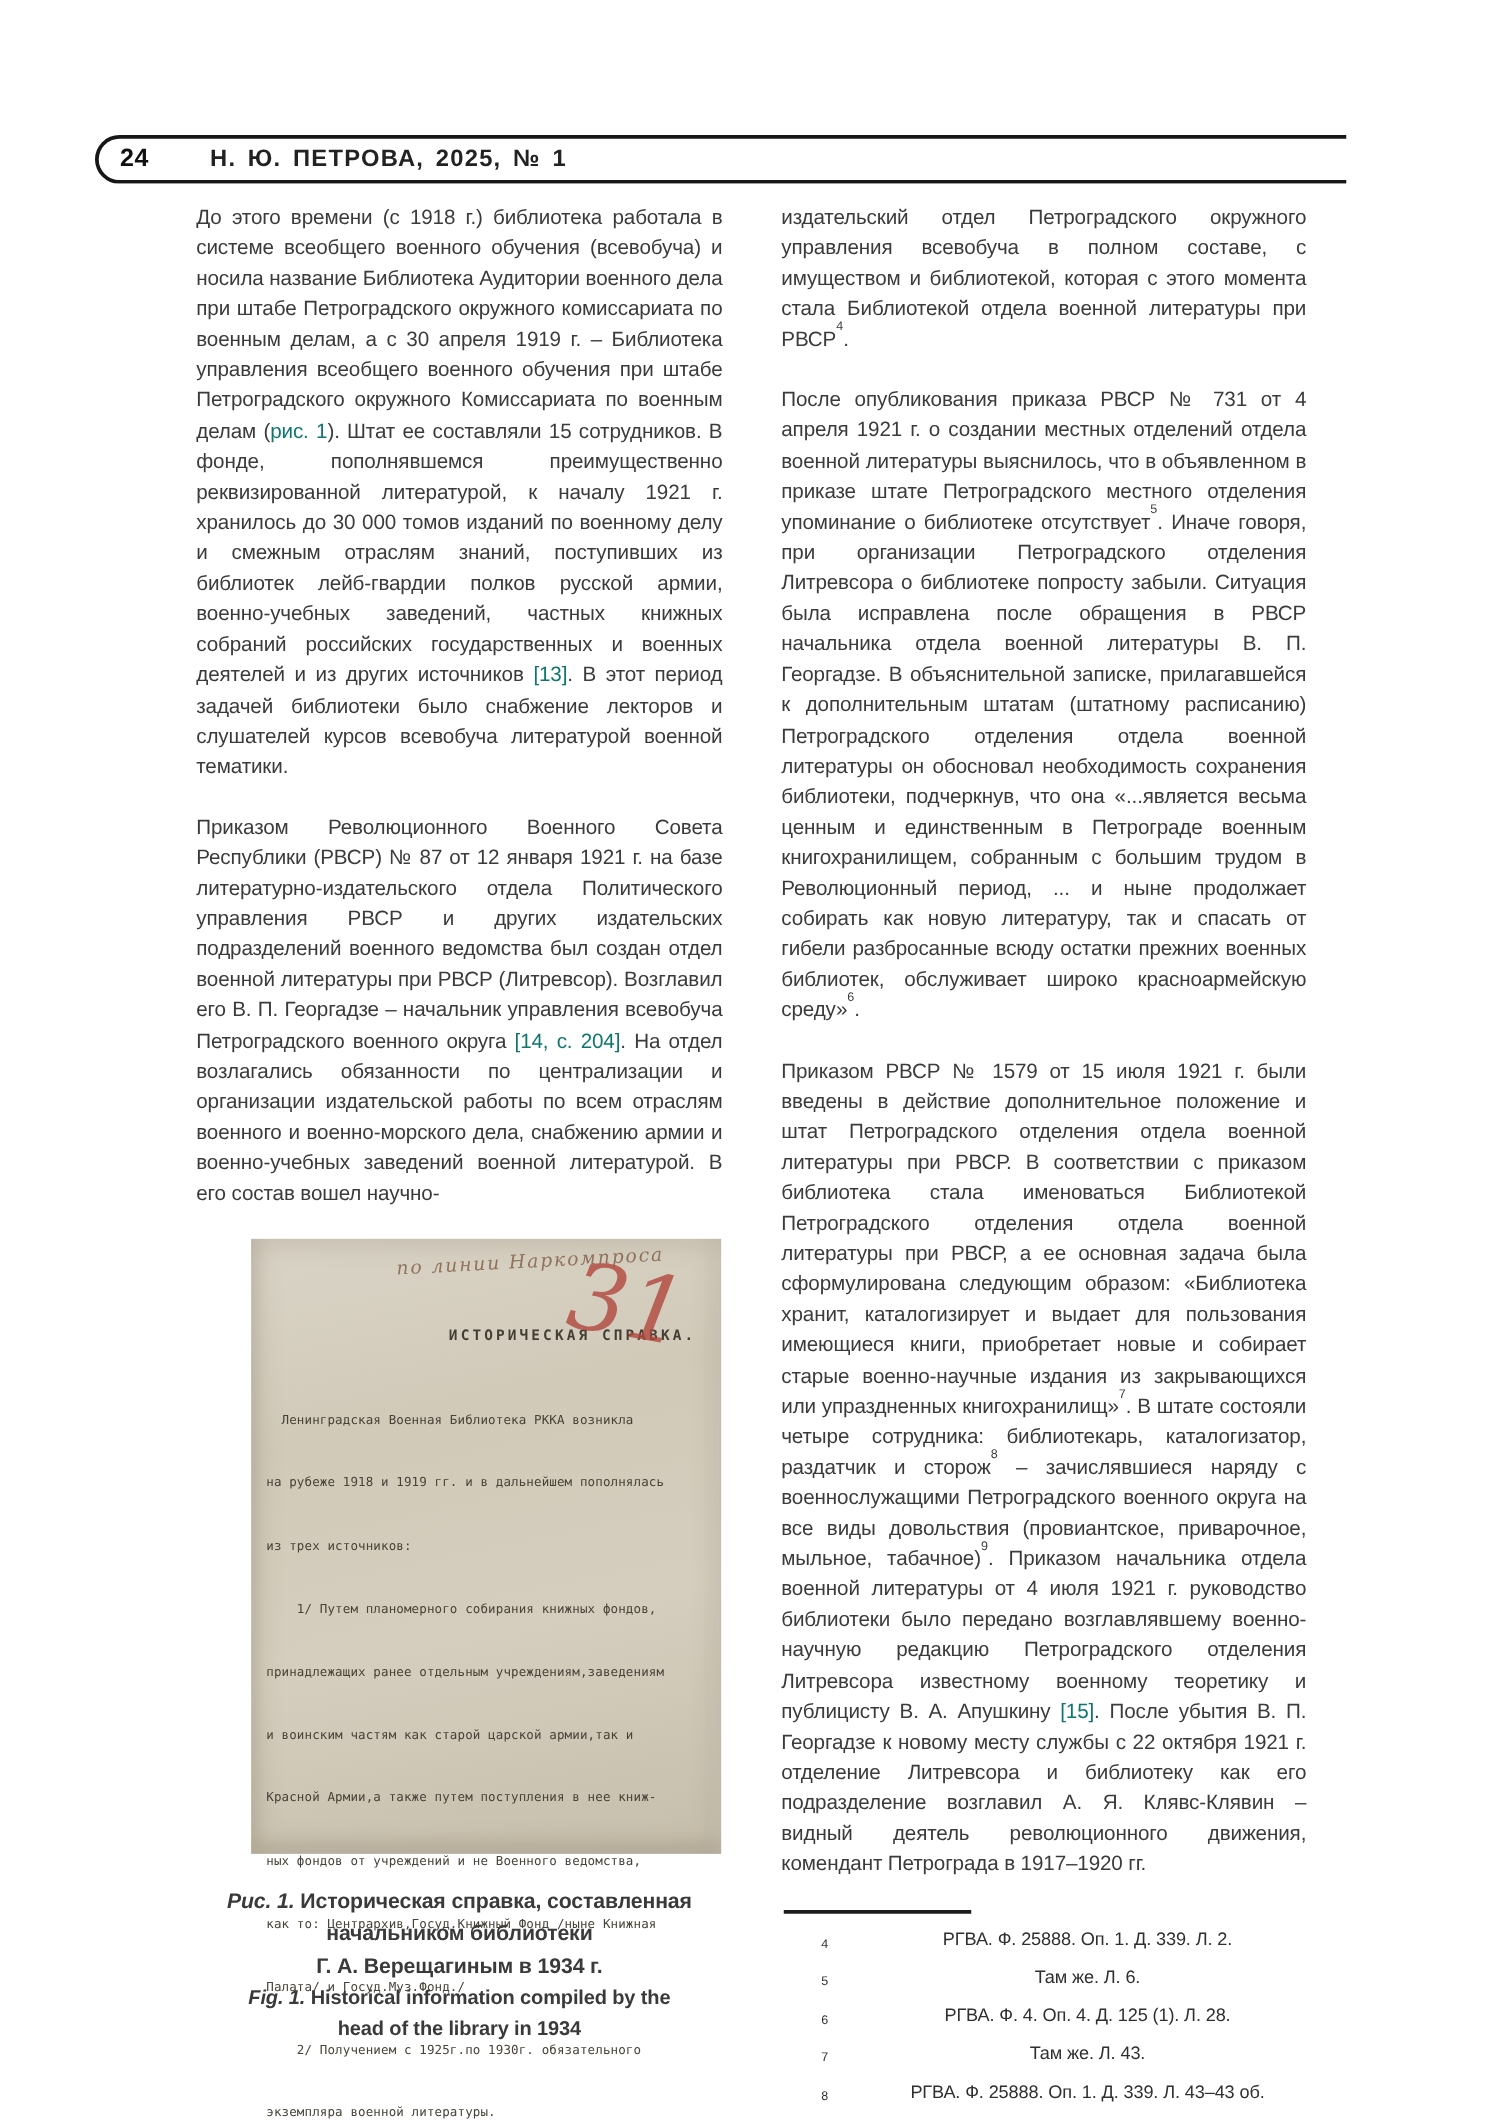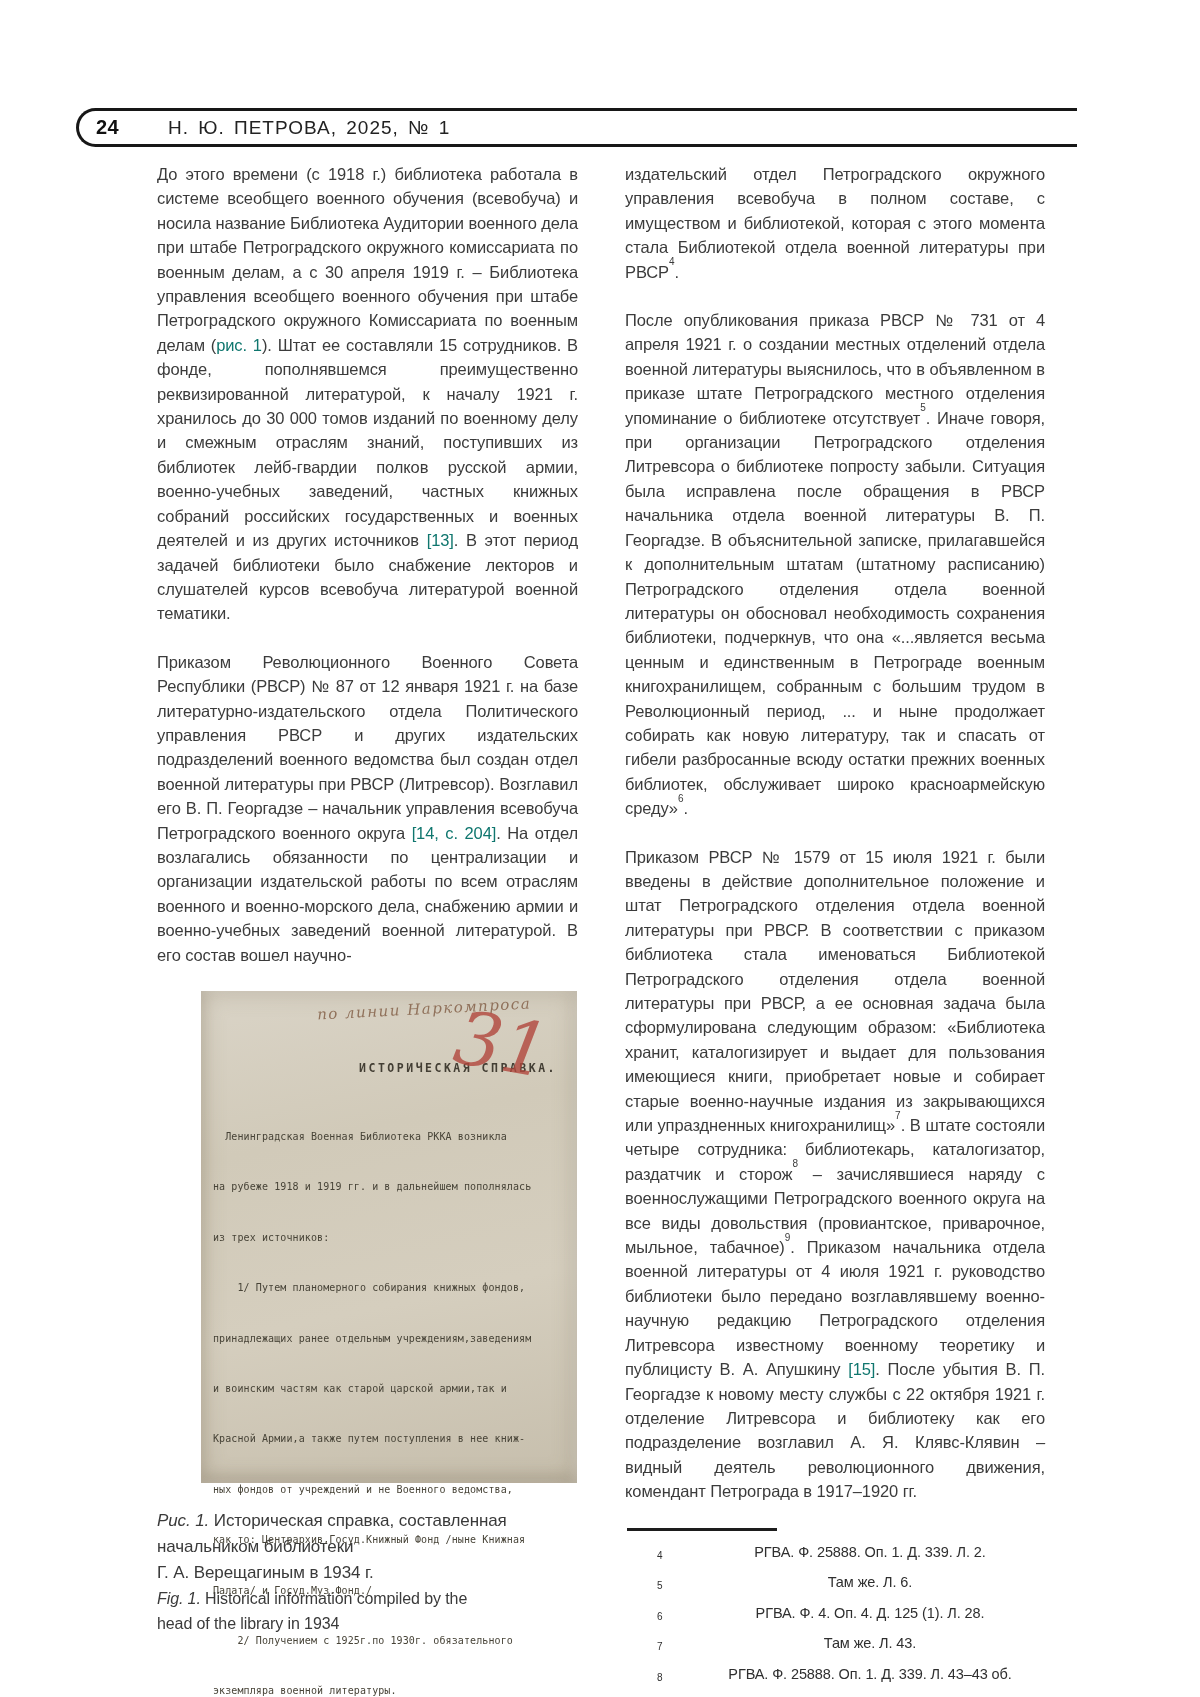--- a/index.html
+++ b/index.html
@@ -8,21 +8,21 @@
     font-family:"Liberation Sans","DejaVu Sans",sans-serif;color:#3b3b3b;
     overflow:hidden;
   }
   
   .header-box{
     position:absolute;left:76px;top:108px;width:1009px;height:39px;
     border:3px solid #171717;border-right:none;border-radius:21px 0 0 21px;
     display:flex;align-items:center;box-sizing:border-box;background:#fff;
   }
   .page-num{font-size:20px;font-weight:700;color:#111;margin-left:17px;width:48px;letter-spacing:0.5px;}
-  .running-title{font-size:19px;font-weight:400;color:#222;letter-spacing:1px;word-spacing:3px;margin-left:24px;white-space:nowrap;}
+  .running-title{font-size:19px;font-weight:700;color:#222;letter-spacing:1px;word-spacing:3px;margin-left:24px;white-space:nowrap;}
   
   .col{position:absolute;top:162px;font-size:16.5px;line-height:24.4px;text-align:justify;color:#3b3b3b;letter-spacing:-0.1px;}
   .col-left{left:157px;width:421px;}
   .col-right{left:625px;width:420px;}
   .body-p{margin:0 0 24px 0;}
   .xref{color:#0f766e;text-decoration:none;cursor:pointer;}
   .fnref{font-size:10px;line-height:0;position:relative;top:-6px;letter-spacing:0;}
   
   .doc-figure{
     position:relative;margin:2px 0 0 44px;width:376px;height:492px;
@@ -41,21 +41,21 @@
     padding-top:65px;text-align:right;transform:translateX(-20px);
     font-family:"DejaVu Sans Mono","Liberation Mono",monospace;
     font-size:11.5px;font-weight:700;letter-spacing:2.5px;color:#433e34;white-space:nowrap;
   }
   .doc-body{
     padding:15px 28px 0 12px;font-family:"DejaVu Sans Mono","Liberation Mono",monospace;
     font-size:10px;line-height:16.8px;color:#474337;white-space:pre;letter-spacing:0.1px;
   }
   .doc-line{min-height:16.8px;}
   
-  .caption{color:#3a3a3a;letter-spacing:-0.1px;}
+  .caption{text-align:center;color:#3a3a3a;letter-spacing:-0.1px;font-weight:bold;}
   .caption-ru{margin-top:25px;font-size:17px;line-height:26px;}
   .caption-en{font-size:16px;line-height:25px;}
   .cap-label{font-style:italic;}
   
   .footnotes{text-align:left;}
   .fn-rule{margin:15px 0 9px 2px;width:150px;border-top:3px solid #1d1d1d;}
   .fn-row{display:flex;font-size:14.5px;line-height:25.5px;color:#2f2f2f;}
   .fn-num{box-sizing:border-box;width:70px;padding-left:32px;font-size:10px;position:relative;top:-2px;padding-top:5px;flex:none;}
   .fn-text{flex:1;text-align:center;}
 </style>

